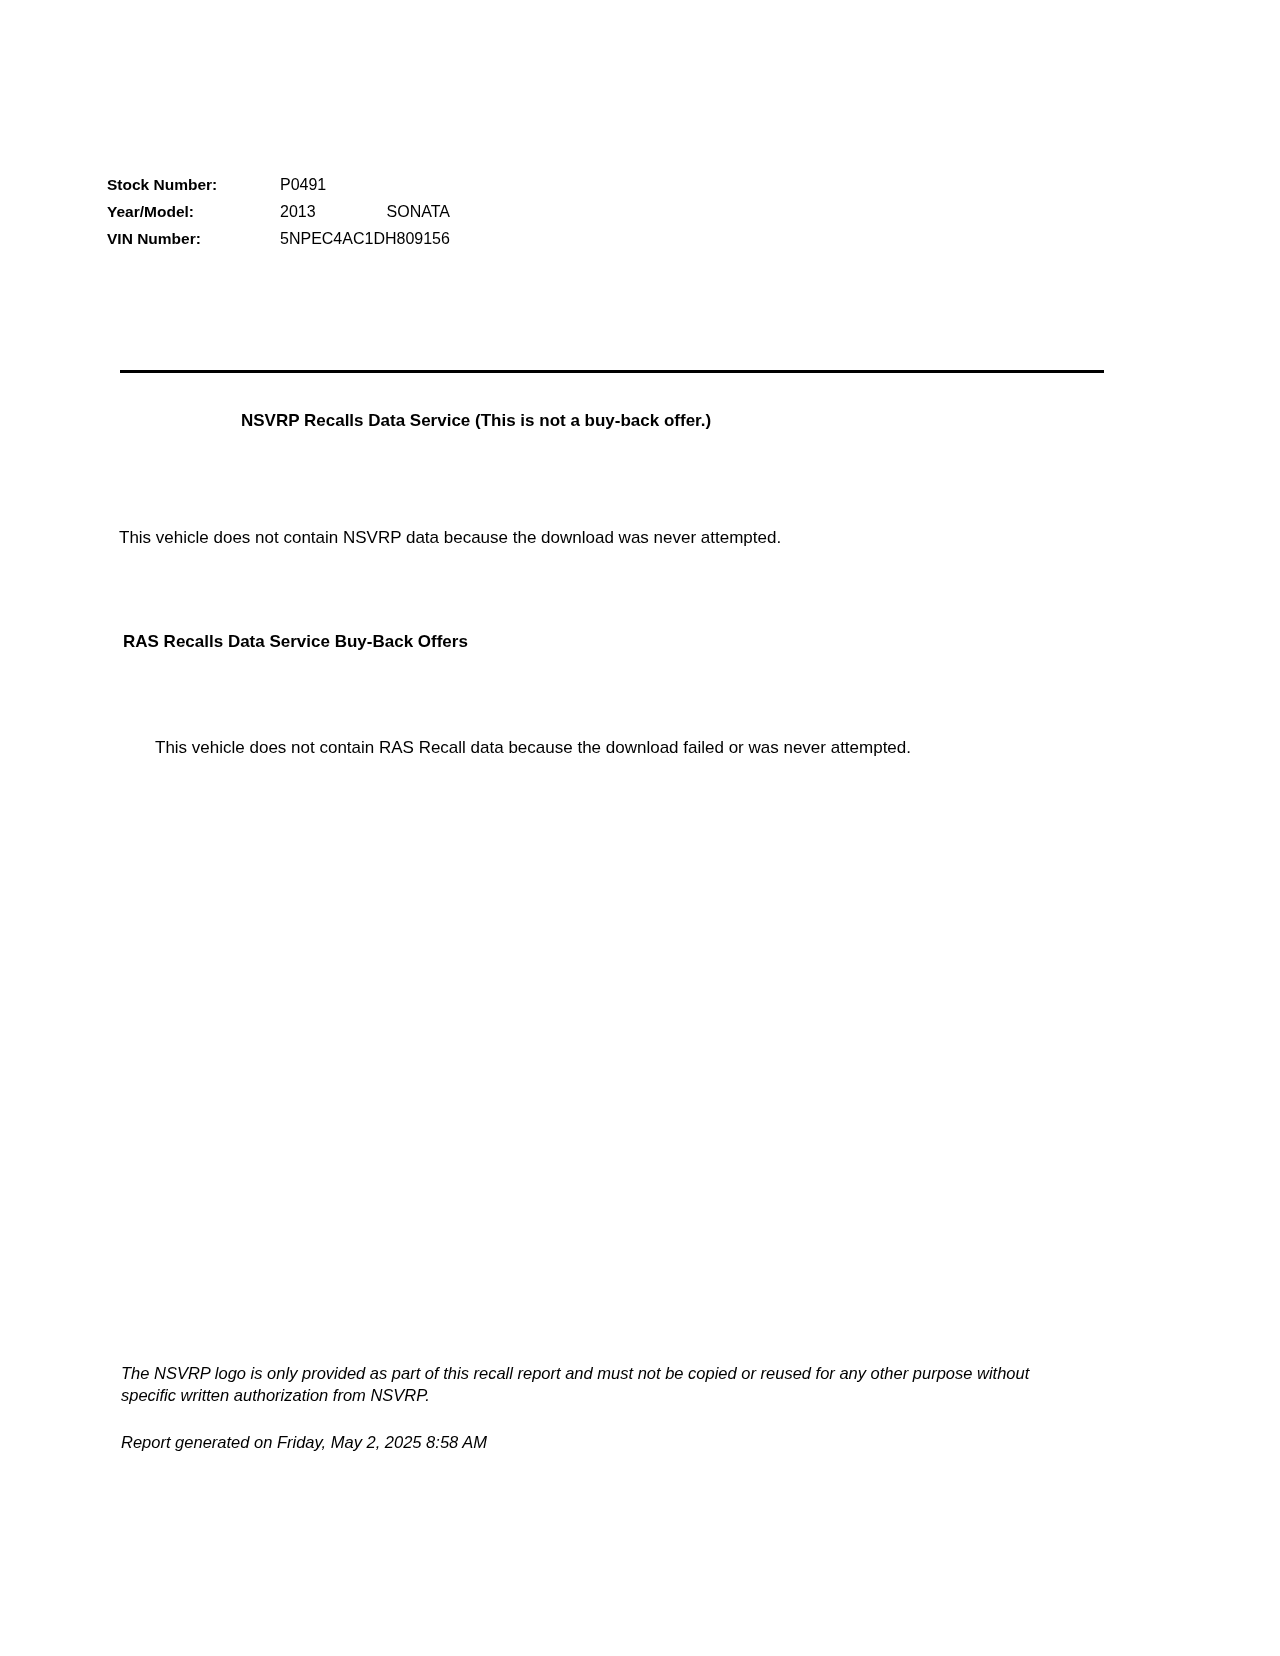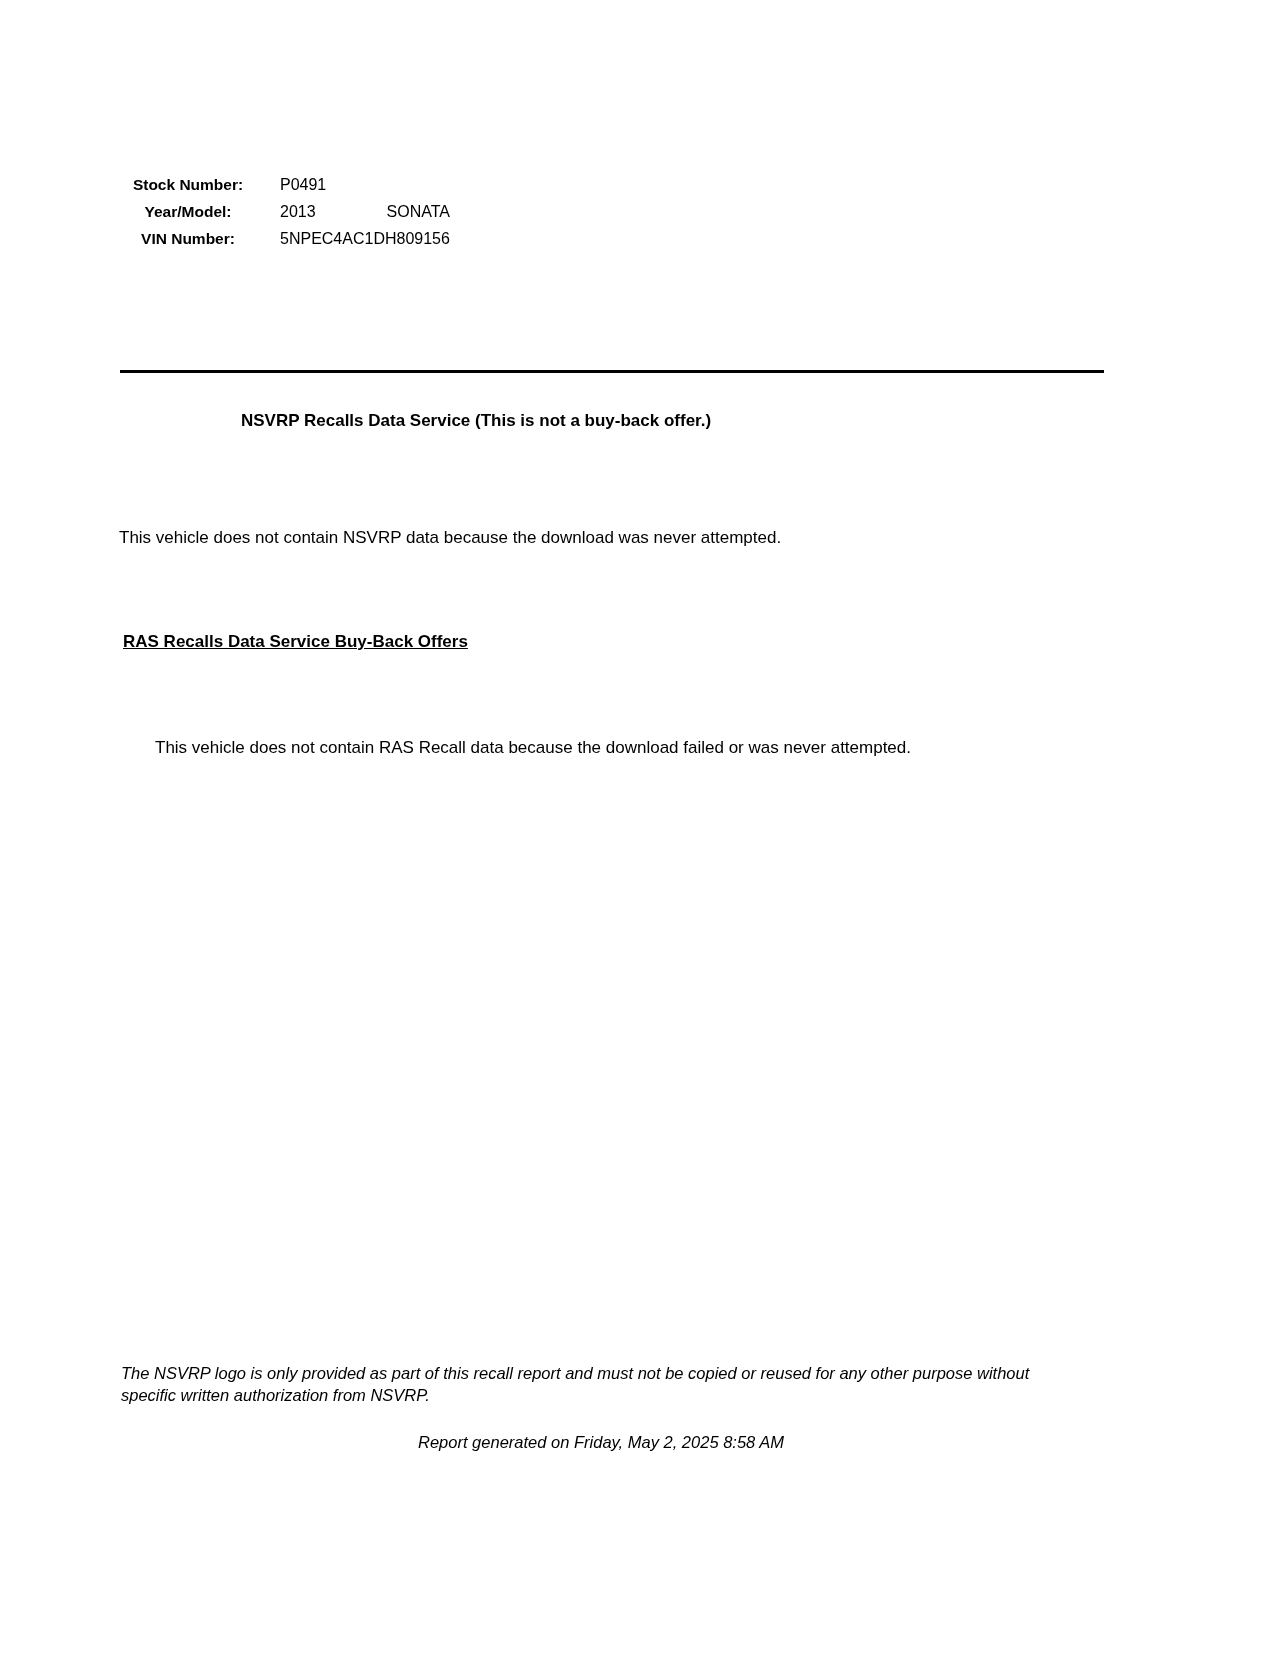--- a/index.html
+++ b/index.html
@@ -41,21 +41,21 @@
     top: 176px;
     width: 600px;
   }
   .meta-row {
     display: flex;
     align-items: baseline;
     height: 27px;
   }
   .meta-label {
     width: 162px;
-    text-align: center;
+    text-align: left;
     font-size: 15.5px;
     font-weight: bold;
     white-space: nowrap;
   }
   .meta-value {
     padding-left: 11px;
     font-size: 16px;
     font-weight: normal;
     white-space: nowrap;
   }
@@ -92,21 +92,20 @@
     font-size: 17px;
     white-space: nowrap;
   }
   .section-title-left {
     position: absolute;
     left: 123px;
     top: 632px;
     font-size: 17px;
     font-weight: bold;
     white-space: nowrap;
-    text-decoration: underline;
   }
   .body-text-2 {
     position: absolute;
     left: 119px;
     top: 738px;
     font-size: 17px;
     white-space: nowrap;
     margin-left: 36px;
   }
 
@@ -119,21 +118,20 @@
   }
   .footer-note {
     font-size: 16.5px;
     font-style: italic;
     line-height: 1.35;
   }
   .footer-generated {
     margin-top: 26px;
     font-size: 16.5px;
     font-style: italic;
-    text-align: center;
   }
 </style>
 </head>
 <body>
 
 <div class="page">
 
 
   <div class="meta">
     <div class="meta-row">

